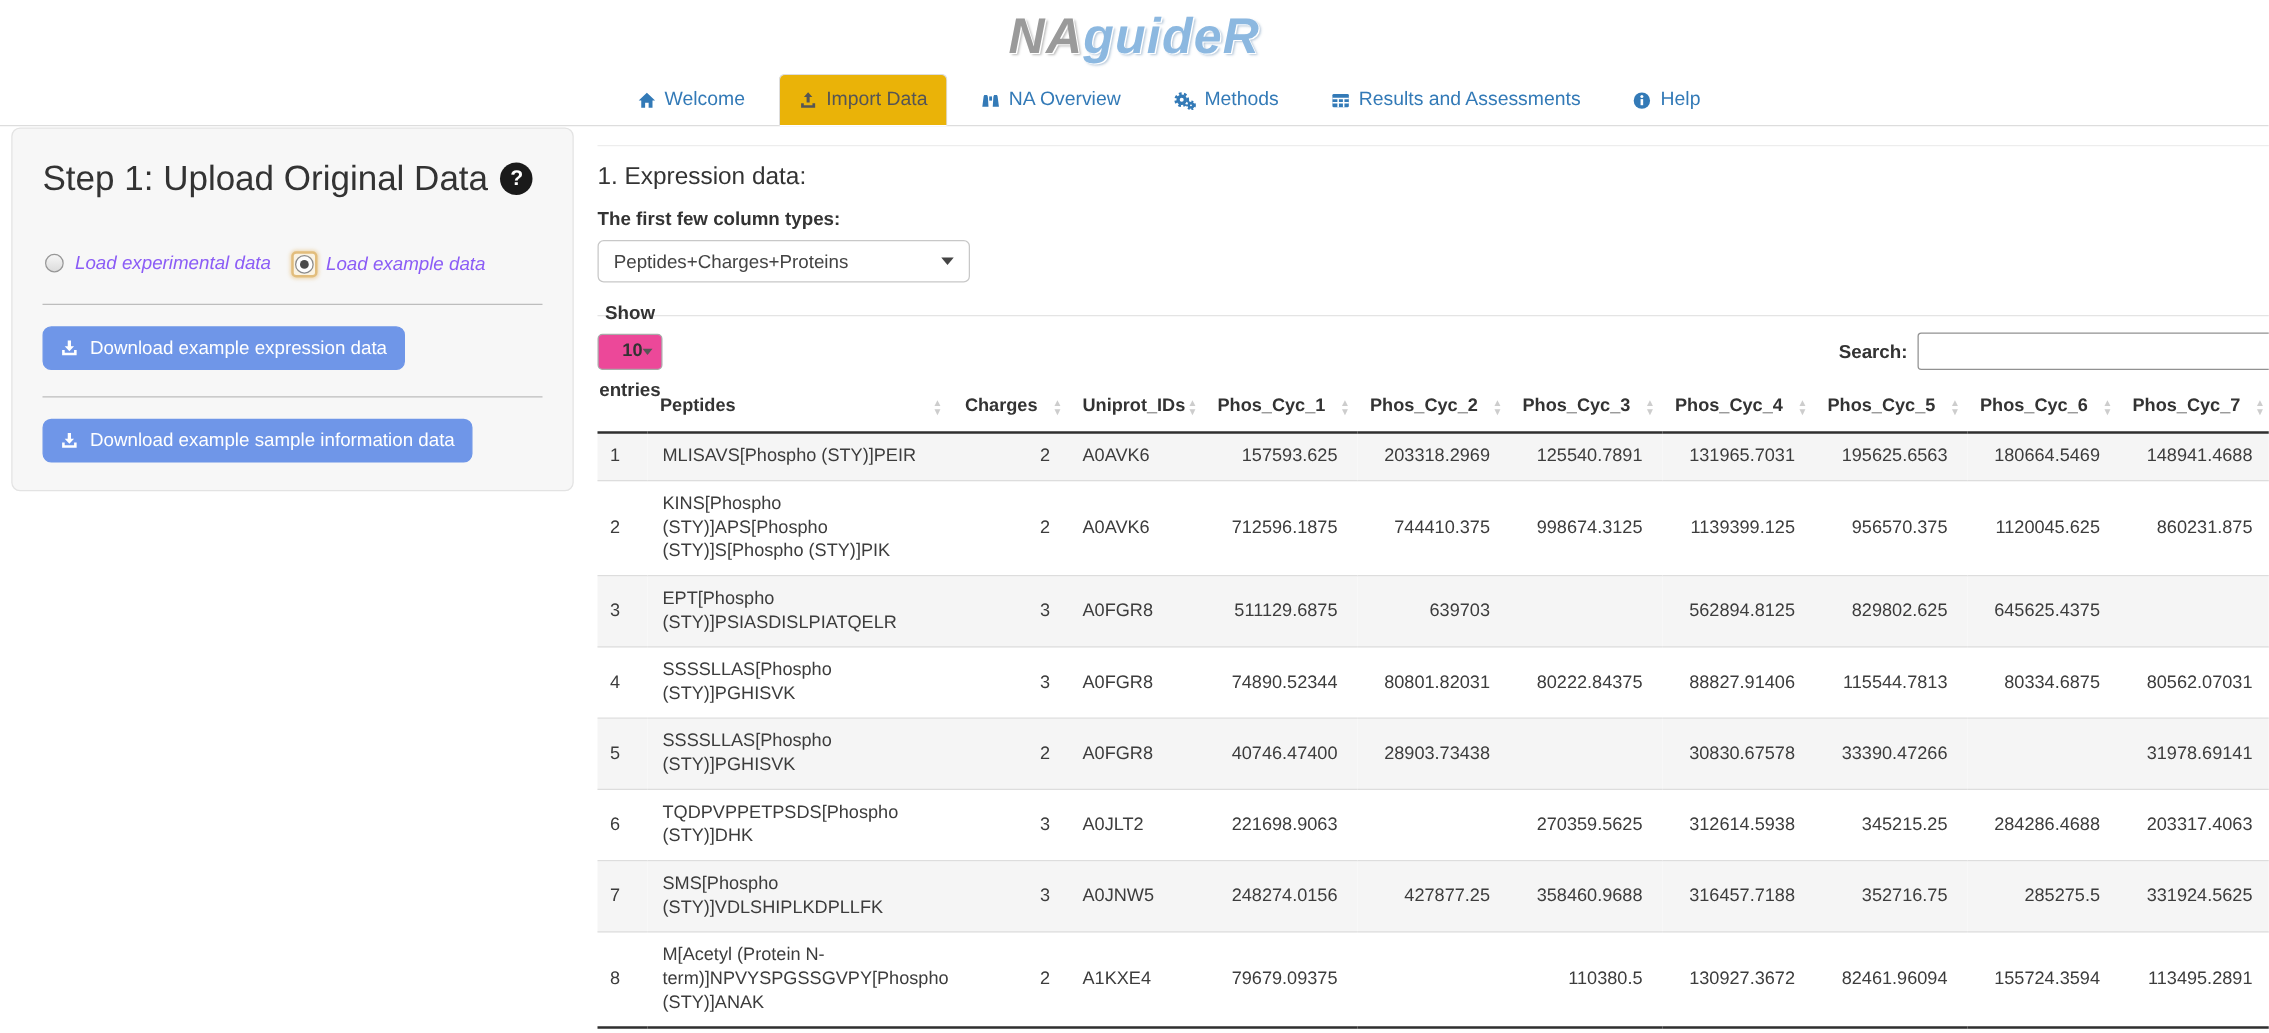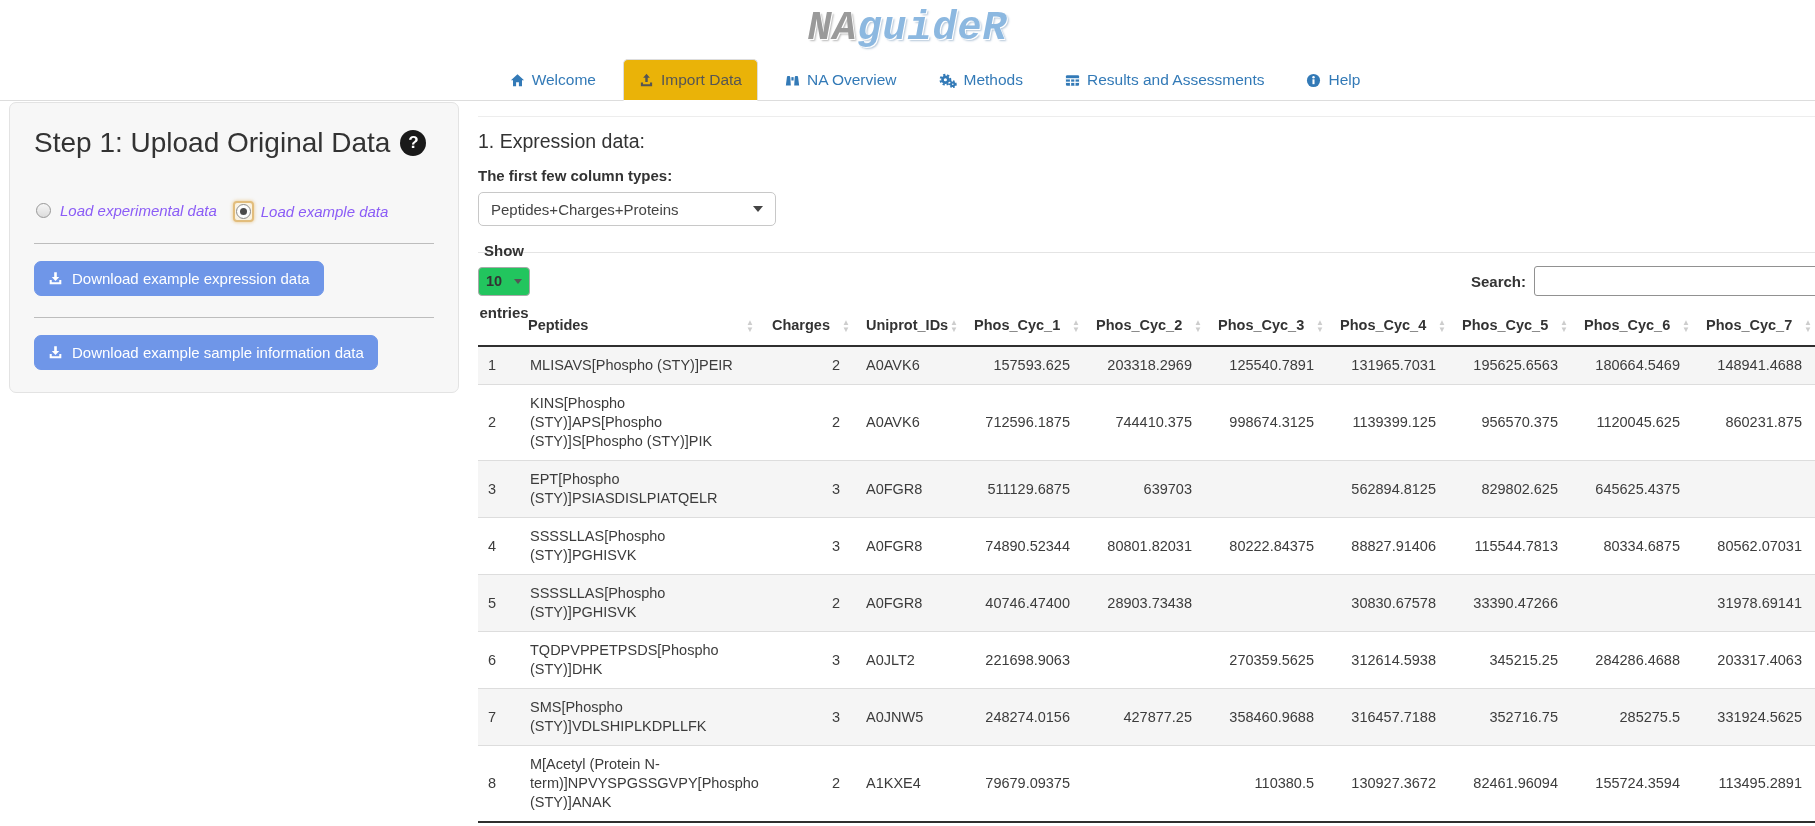--- a/index.html
+++ b/index.html
@@ -1,21 +1,21 @@
 <!DOCTYPE html>
 <html><head>
 <meta charset="utf-8">
 <style>
   * { box-sizing: border-box; margin: 0; padding: 0; }
   html, body { width: 1815px; height: 826px; overflow: hidden; background: #fff;
     font-family: "Liberation Sans", sans-serif; color: #333; position: relative; }
 
   
   .logo { text-align: center; padding-top: 5px; height: 56px;
-    font-family: Liberation Mono, monospace; font-style: italic; font-weight: bold;
+    font-family: Liberation Sans, sans-serif; font-style: italic; font-weight: bold;
     font-size: 40px; letter-spacing: 1px; line-height: 48px; }
   .logo .na { color: #9a9a9a; text-shadow: 1px 1px 0 #fff, 2px 2px 2px rgba(0,0,0,.28); }
   .logo .guider { color: #8cb8e0; text-shadow: 1px 1px 0 #fff, 2px 2px 2px rgba(90,130,170,.45); }
 
   
   .nav-tabs { display: flex; justify-content: center; align-items: flex-end;
     height: 45px; border-bottom: 1px solid #ddd; padding-left: 55px; }
   .nav-item { display: inline-flex; align-items: center; gap: 7px;
     padding: 11px 15px; margin: 0 6px; color: #337ab7; font-size: 15.5px;
     cursor: pointer; white-space: nowrap; }
@@ -59,21 +59,21 @@
     justify-content: space-between; padding: 0 12px; font-size: 15px; color: #444;
     cursor: pointer; }
   .caret-down { width: 0; height: 0; border-left: 5px solid transparent;
     border-right: 5px solid transparent; border-top: 6px solid #444; }
   .main hr.sep { border: 0; border-top: 1px solid #e4e4e4; margin-top: 26px; }
 
   .controls { margin-top: 13px; height: 30px; display: flex; align-items: center;
     position: relative; font-size: 15px; font-weight: bold; color: #333; }
   .length-group { display: flex; align-items: center; gap: 8px; flex-direction: column; }
   .len-select { width: 52px; height: 29px; border: 1px solid #a9a9a9; border-radius: 4px;
-    background: #22c55e; display: inline-flex; align-items: center; justify-content: space-between;
+    background: #ec4899; display: inline-flex; align-items: center; justify-content: flex-end;
     padding: 0 7px; font-weight: bold; font-size: 14.5px; cursor: pointer; }
   .len-select .caret-down { border-left-width: 4px; border-right-width: 4px;
     border-top-width: 5px; border-top-color: #555; }
   .search-group { position: absolute; right: -28px; top: 0; display: flex;
     align-items: center; gap: 8px; }
   .search-input { width: 312px; height: 30px; border: 1px solid #919191;
     border-radius: 3px; background: #fff; padding: 0 8px; font-size: 14px;
     font-family: inherit; }
 
   

